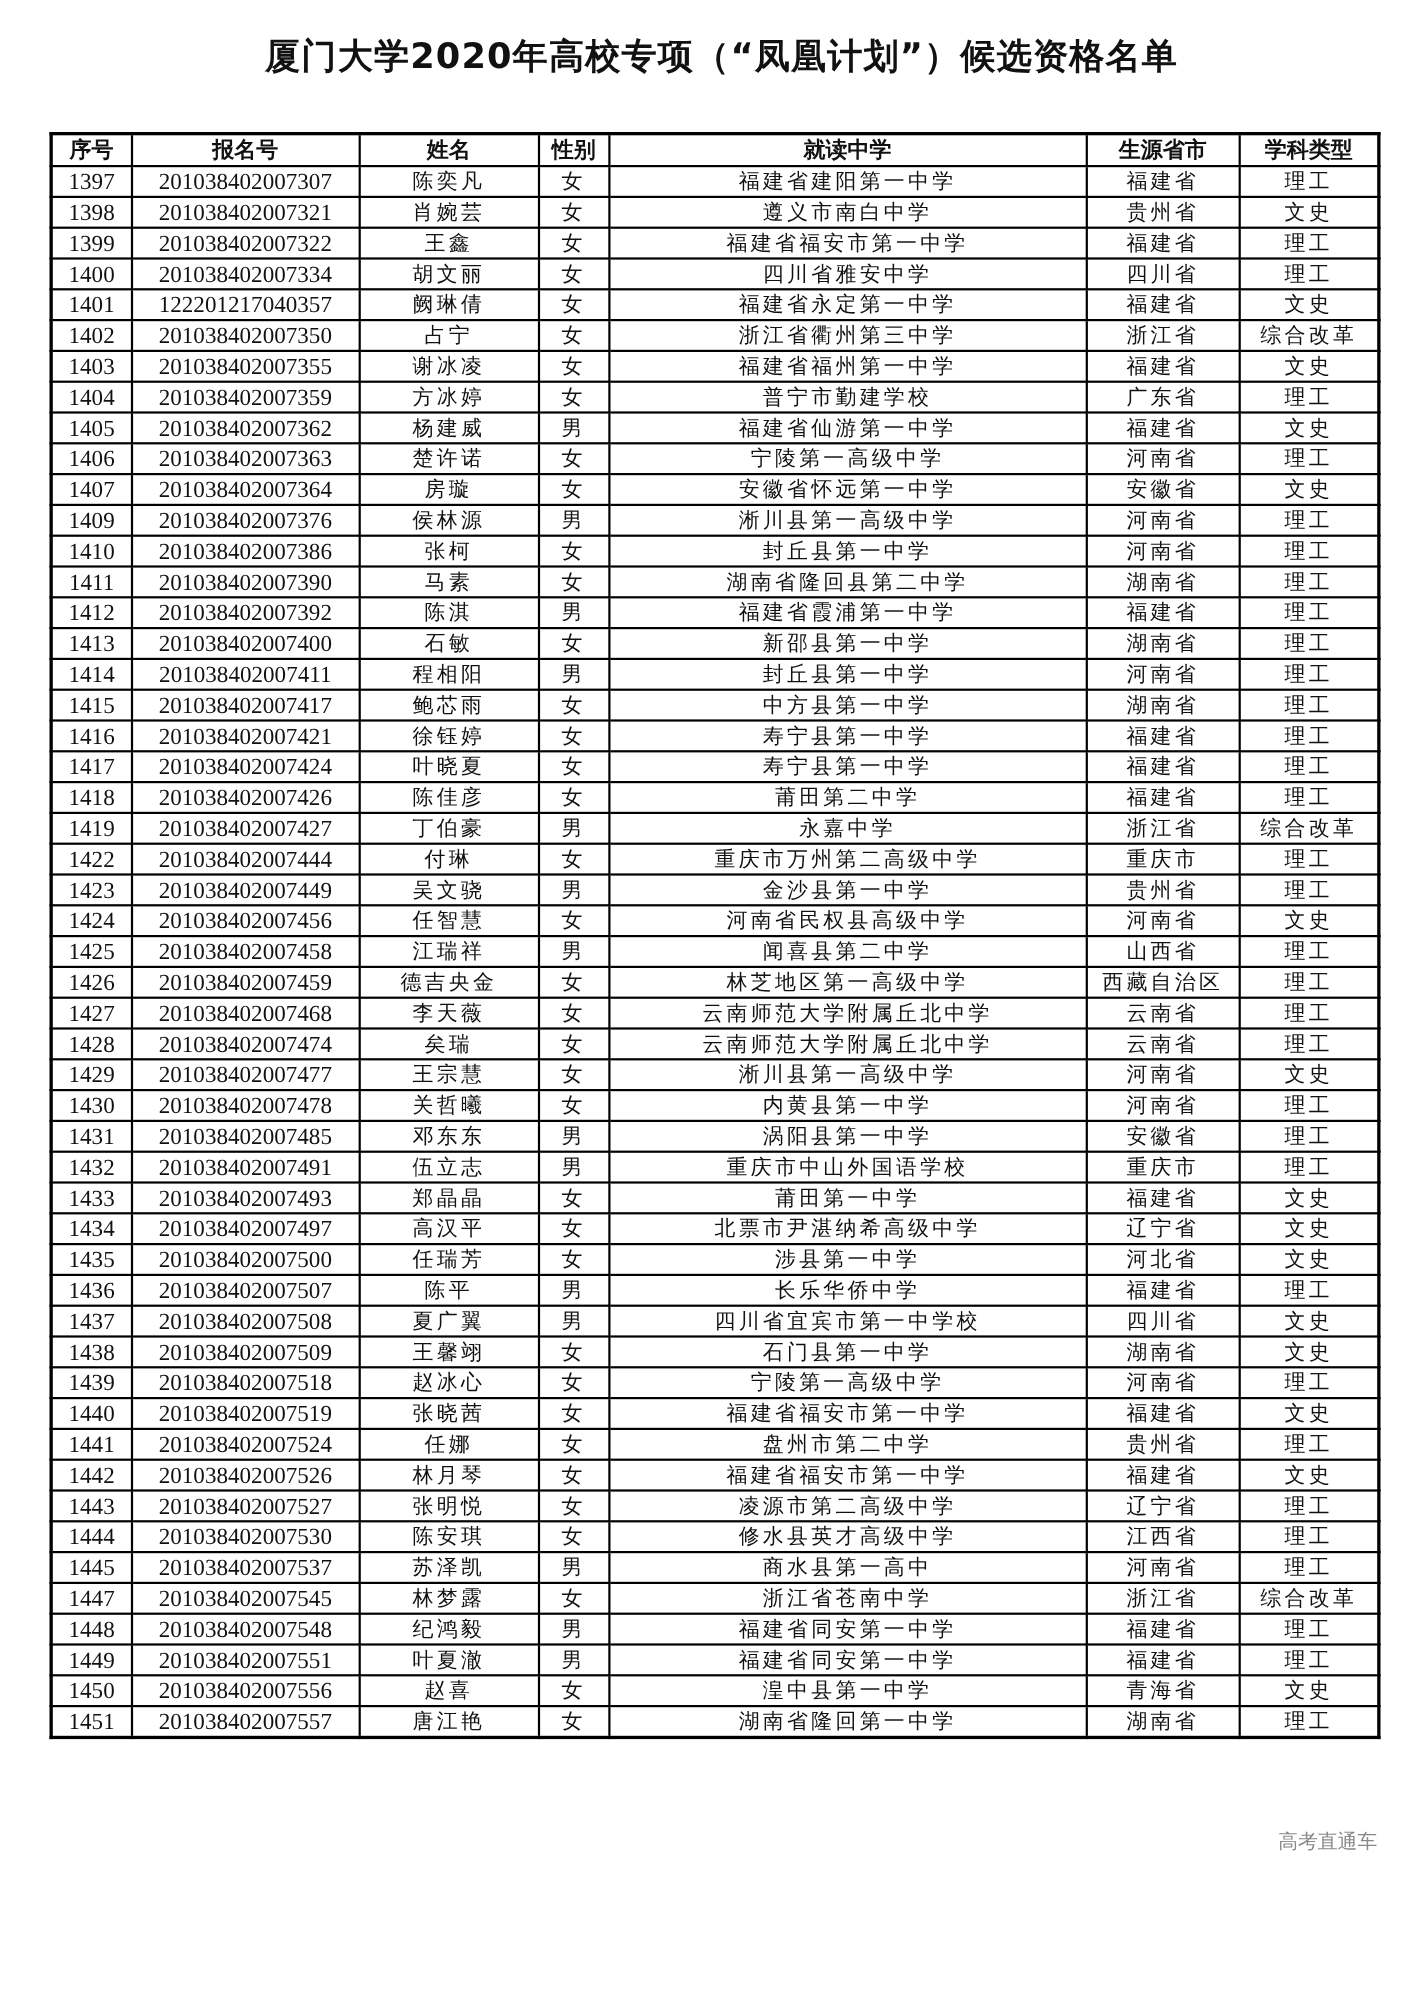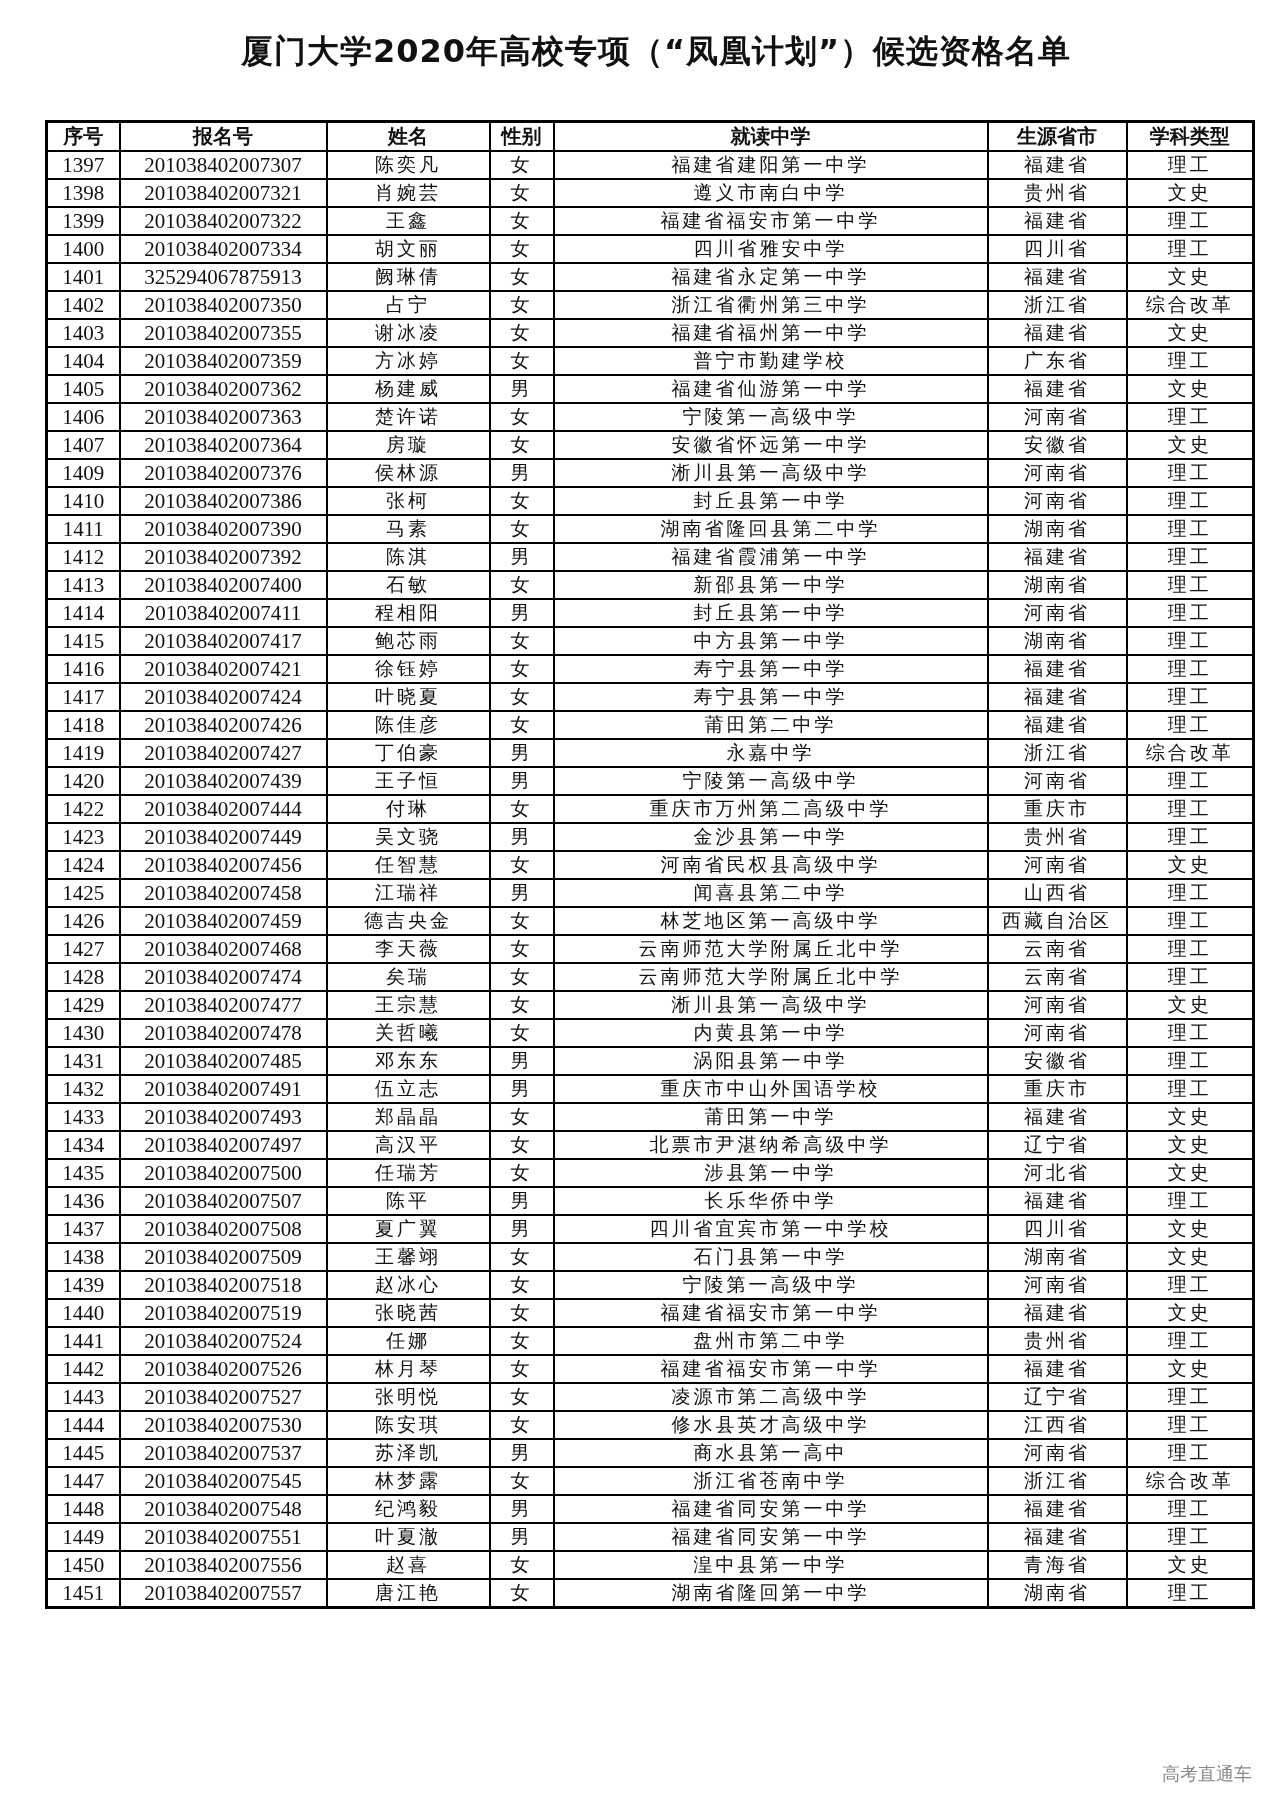--- a/index.html
+++ b/index.html
@@ -11,21 +11,21 @@
   table.roster col.c-name { width:163px; }
   table.roster col.c-gender { width:64px; }
   table.roster col.c-school { width:434px; }
   table.roster col.c-prov { width:139px; }
   table.roster col.c-subj { width:127px; }
   table.roster th, table.roster td { border:2px solid #000; height:25px; padding:0; text-align:center; vertical-align:middle; white-space:nowrap; overflow:hidden; }
   table.roster th { font-family:"DejaVu Sans", sans-serif; font-weight:bold; font-size:20px; height:27px; }
   table.roster td { font-size:19px; font-weight:normal; }
   table.roster td.num { font-family:"Liberation Serif", serif; font-size:21px; }
   table.roster td.cjk { font-family:"DejaVu Sans", sans-serif; font-size:19px; font-weight:300; letter-spacing:3px; }
-  .watermark { position:absolute; top:1762px; right:28px; font-family:"DejaVu Sans", sans-serif; font-size:18px; color:#888; }
+  .watermark { position:absolute; top:1662px; right:28px; font-family:"DejaVu Sans", sans-serif; font-size:18px; color:#888; }
 </style>
 </head>
 <body>
 
 <div class="title">厦门大学2020年高校专项（“凤凰计划”）候选资格名单</div>
 
 <table class="roster">
   <colgroup>
     <col class="c-seq">
       <col class="c-reg">
@@ -78,21 +78,21 @@
         <td class="num">1400</td>
         <td class="num">201038402007334</td>
         <td class="cjk">胡文丽</td>
         <td class="cjk">女</td>
         <td class="cjk">四川省雅安中学</td>
         <td class="cjk">四川省</td>
         <td class="cjk">理工</td>
       </tr>
       <tr>
         <td class="num">1401</td>
-        <td class="num">325294067875913</td>
+        <td class="num">122201217040357</td>
         <td class="cjk">阙琳倩</td>
         <td class="cjk">女</td>
         <td class="cjk">福建省永定第一中学</td>
         <td class="cjk">福建省</td>
         <td class="cjk">文史</td>
       </tr>
       <tr>
         <td class="num">1402</td>
         <td class="num">201038402007350</td>
         <td class="cjk">占宁</td>
@@ -237,29 +237,20 @@
         <td class="cjk">理工</td>
       </tr>
       <tr>
         <td class="num">1419</td>
         <td class="num">201038402007427</td>
         <td class="cjk">丁伯豪</td>
         <td class="cjk">男</td>
         <td class="cjk">永嘉中学</td>
         <td class="cjk">浙江省</td>
         <td class="cjk">综合改革</td>
-      </tr>
-      <tr>
-        <td class="num">1420</td>
-        <td class="num">201038402007439</td>
-        <td class="cjk">王子恒</td>
-        <td class="cjk">男</td>
-        <td class="cjk">宁陵第一高级中学</td>
-        <td class="cjk">河南省</td>
-        <td class="cjk">理工</td>
       </tr>
       <tr>
         <td class="num">1422</td>
         <td class="num">201038402007444</td>
         <td class="cjk">付琳</td>
         <td class="cjk">女</td>
         <td class="cjk">重庆市万州第二高级中学</td>
         <td class="cjk">重庆市</td>
         <td class="cjk">理工</td>
       </tr>

